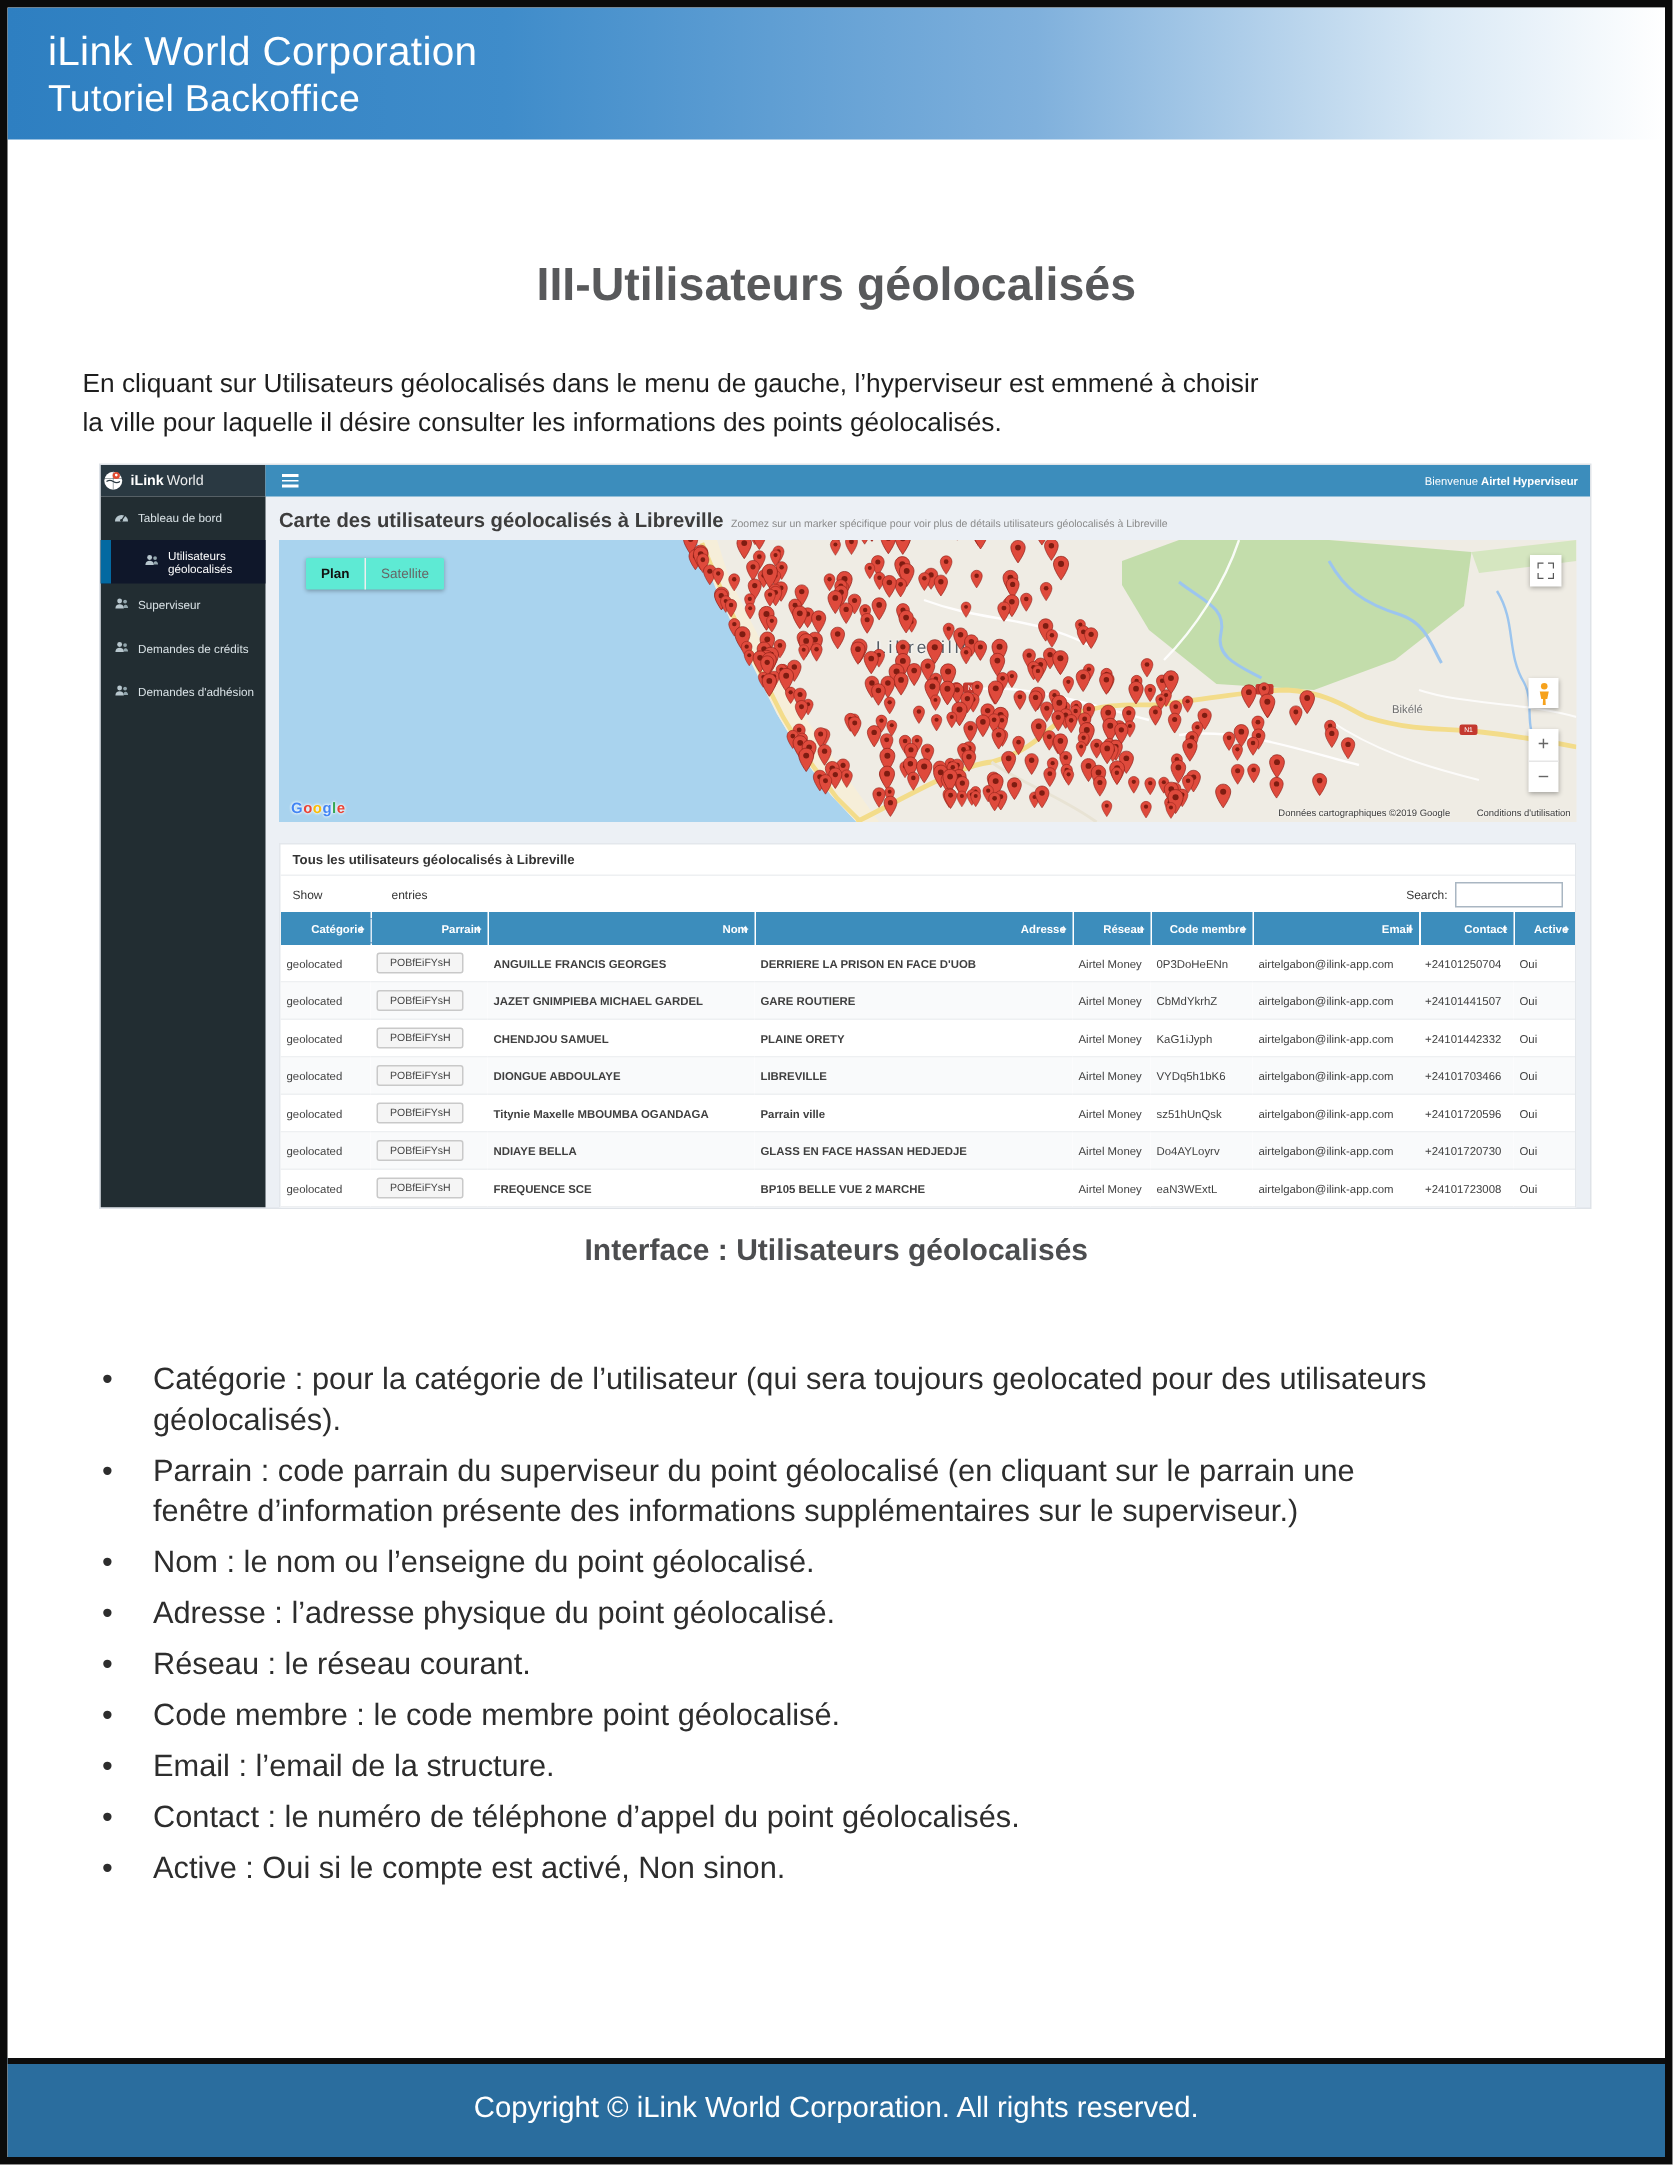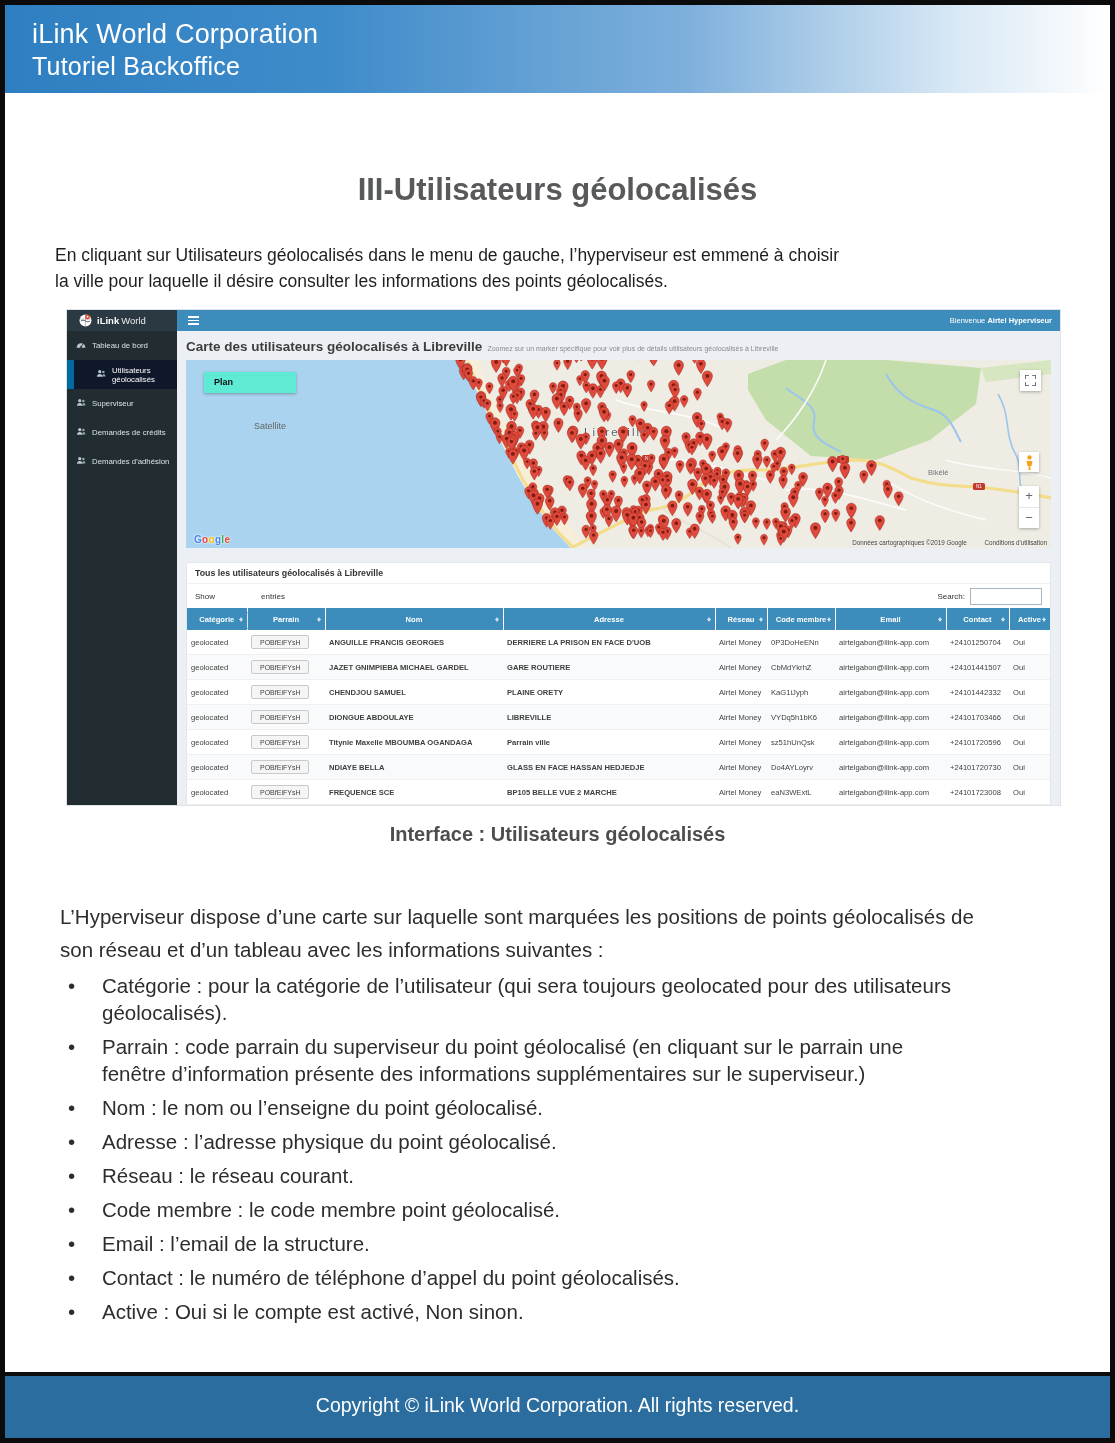--- a/index.html
+++ b/index.html
@@ -27,21 +27,21 @@
   .doc-body li::before{content:"•";position:absolute;left:8px;top:0;}
   
   .footer{position:absolute;left:0;right:0;bottom:0;height:62px;background:#2a6d9e;
     border-top:4px solid #0d0d0d;color:#fff;text-align:center;font-size:19.5px;
     line-height:58px;}
   
   .app{position:absolute;top:305px;left:62px;width:993px;height:495px;overflow:hidden;
     background:#ecf0f5;box-shadow:0 0 0 1px #dfe3e8;font-family:"Liberation Sans",sans-serif;}
   .app-nav{position:absolute;top:0;left:0;right:0;height:21px;display:flex;}
   .brand{width:110px;background:#2a3942;color:#fff;display:flex;align-items:center;gap:5px;
-    padding-left:12px;box-sizing:border-box;font-size:9.5px;}
+    padding-left:2px;box-sizing:border-box;font-size:9.5px;}
   .brand .bw{font-weight:400;opacity:.9;margin-left:2px;}
   .brand b{font-weight:700;}
   .nav-rest{flex:1;background:#3c8dbc;position:relative;}
   .burger{position:absolute;left:11px;top:6px;width:11px;height:9px;cursor:pointer;}
   .burger i{display:block;height:1.6px;background:#fff;margin-bottom:2px;}
   .welcome{position:absolute;right:8px;top:6px;font-size:7.5px;color:#fff;}
   .welcome b{font-weight:700;}
   .sidebar{position:absolute;top:21px;left:0;width:110px;bottom:0;background:#222d32;}
   .side-item{height:29px;display:flex;align-items:center;gap:6px;padding-left:9px;
     color:#d9e2e6;font-size:7.8px;cursor:pointer;}
@@ -57,21 +57,21 @@
   .citylabel{position:absolute;left:398px;top:66px;font-size:11.5px;letter-spacing:2px;
     color:#555e66;text-shadow:0 0 2px #fff,0 0 2px #fff;}
   .townlabel{position:absolute;left:742px;top:108px;font-size:7.5px;color:#6e6e6e;
     text-shadow:0 0 2px #fff;}
   .roadbadge{position:absolute;width:12px;height:7px;background:#c4392f;border-radius:1.5px;
     color:#fff;font-size:4.5px;text-align:center;line-height:7px;}
   .maptype{position:absolute;left:18px;top:12px;display:flex;background:#5eead4;height:21px;
     box-shadow:0 1px 3px rgba(0,0,0,.3);font-size:9px;border-radius:1px;}
   .maptype .seg{padding:0 10px;line-height:21px;cursor:pointer;}
   .maptype .seg.plan{font-weight:700;color:#111;}
-  .maptype .seg.sat{color:#666;border-left:1px solid #eee;margin-top:44px;}
+  .maptype .seg.sat{color:#666;border-left:1px solid #eee;}
   .fsbtn{position:absolute;right:10px;top:10px;width:21px;height:21px;background:#fff;
     box-shadow:0 1px 3px rgba(0,0,0,.3);display:flex;align-items:center;justify-content:center;cursor:pointer;}
   .pegman{position:absolute;right:12px;top:92px;width:20px;height:20px;background:#fff;
     box-shadow:0 1px 3px rgba(0,0,0,.3);display:flex;align-items:center;justify-content:center;cursor:pointer;}
   .zoomctl{position:absolute;right:12px;top:126px;width:20px;height:42px;background:#fff;
     box-shadow:0 1px 3px rgba(0,0,0,.3);}
   .zoomctl div{height:21px;text-align:center;font-size:13px;line-height:20px;color:#666;cursor:pointer;}
   .zoomctl .zin{border-bottom:1px solid #e6e6e6;}
   .glogo{position:absolute;left:8px;bottom:3px;font-size:10px;font-weight:700;
     text-shadow:0 0 2px #fff,0 0 2px #fff;letter-spacing:.3px;}
@@ -86,21 +86,21 @@
     padding:0 8px;font-size:8px;color:#333;}
   .lenctl{display:flex;align-items:center;gap:4px;}
   .sel{display:flex;width:36px;height:15px;border:1px solid #8aa6c4;background:#fff;
     font-size:7.5px;cursor:pointer;margin-top:48px;}
   .sel .val{flex:1;text-align:center;line-height:14px;}
   .sel .arr{width:11px;background:#dce9f5;display:flex;align-items:center;justify-content:center;}
   .sel .arr::after{content:"";border:3px solid transparent;border-top:4px solid #3a6ea5;margin-top:3px;}
   .searchctl{display:flex;align-items:center;gap:5px;}
   .searchctl input{width:64px;height:15px;border:1px solid #a9b6c2;background:#fff;font-size:8px;padding:0 3px;}
   table.grid{width:100%;border-collapse:collapse;table-layout:fixed;}
-  table.grid th{background:#3c8dbc;color:#fff;font-size:7.6px;font-weight:700;text-align:center;
+  table.grid th{background:#3c8dbc;color:#fff;font-size:7.6px;font-weight:700;text-align:right;
     height:22px;padding:0 4px;border-right:1px solid rgba(255,255,255,.22);position:relative;cursor:pointer;}
   .sorter{position:absolute;right:3px;top:7px;width:5px;height:9px;opacity:.75;}
   .sorter::before{content:"";position:absolute;top:0;left:0;border:2.5px solid transparent;border-bottom:3.5px solid #fff;}
   .sorter::after{content:"";position:absolute;bottom:0;left:0;border:2.5px solid transparent;border-top:3.5px solid #fff;}
   table.grid td{height:24px;font-size:7.6px;color:#3f3f3f;border-bottom:1px solid #eef0f2;
     padding:0 4px;overflow:hidden;white-space:nowrap;}
   table.grid tr:nth-child(even) td{background:#f9fafb;}
   td.strong{font-weight:700;color:#383838;}
   .btn-parrain{font-size:7px;padding:2.5px 8px;background:#f5f5f5;border:1px solid #c9c9c9;
     border-radius:2px;color:#444;cursor:pointer;font-family:inherit;}
@@ -747,22 +747,20 @@
               </tr>
             </tbody>
         </table>
       </div>
     </div>
   </div>
 
   <div class="caption">Interface : Utilisateurs géolocalisés</div>
 
   <div class="doc-body">
-    <div class="lead">L’Hyperviseur dispose d’une carte sur laquelle sont marquées les positions de points géolocalisés de
-son réseau et d’un tableau avec les informations suivantes :</div>
     <ul id="bullets">
         <li>Catégorie : pour la catégorie de l’utilisateur (qui sera toujours geolocated pour des utilisateurs géolocalisés).</li>
         <li>Parrain : code parrain du superviseur du point géolocalisé (en cliquant sur le parrain une
 fenêtre d’information présente des informations supplémentaires sur le superviseur.)</li>
         <li>Nom : le nom ou l’enseigne du point géolocalisé.</li>
         <li>Adresse : l’adresse physique du point géolocalisé.</li>
         <li>Réseau : le réseau courant.</li>
         <li>Code membre : le code membre point géolocalisé.</li>
         <li>Email : l’email de la structure.</li>
         <li>Contact : le numéro de téléphone d’appel du point géolocalisés.</li>

